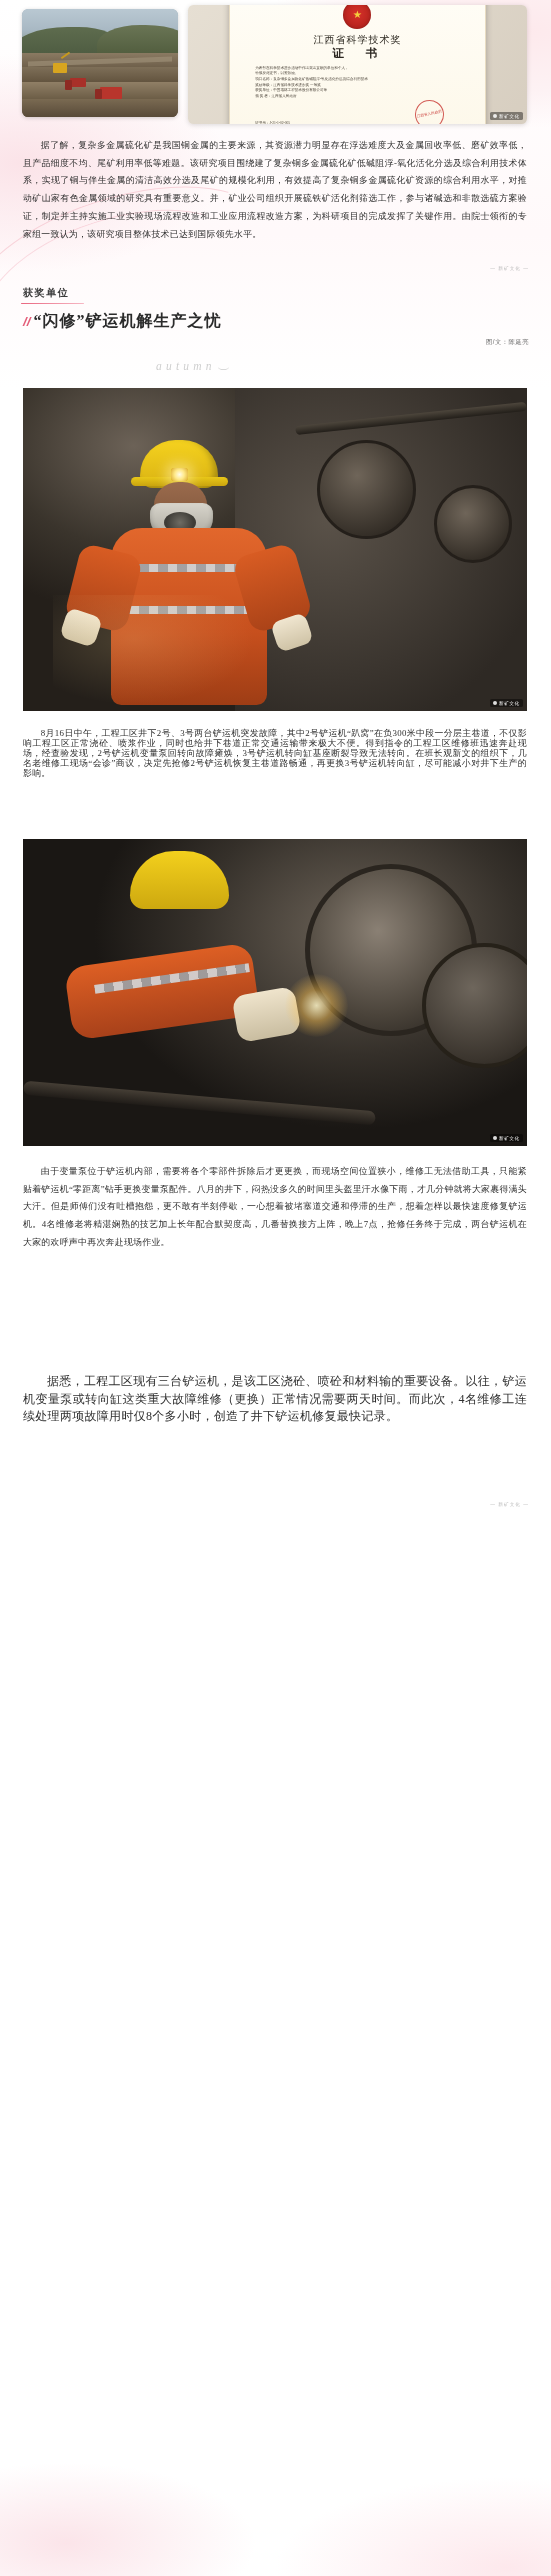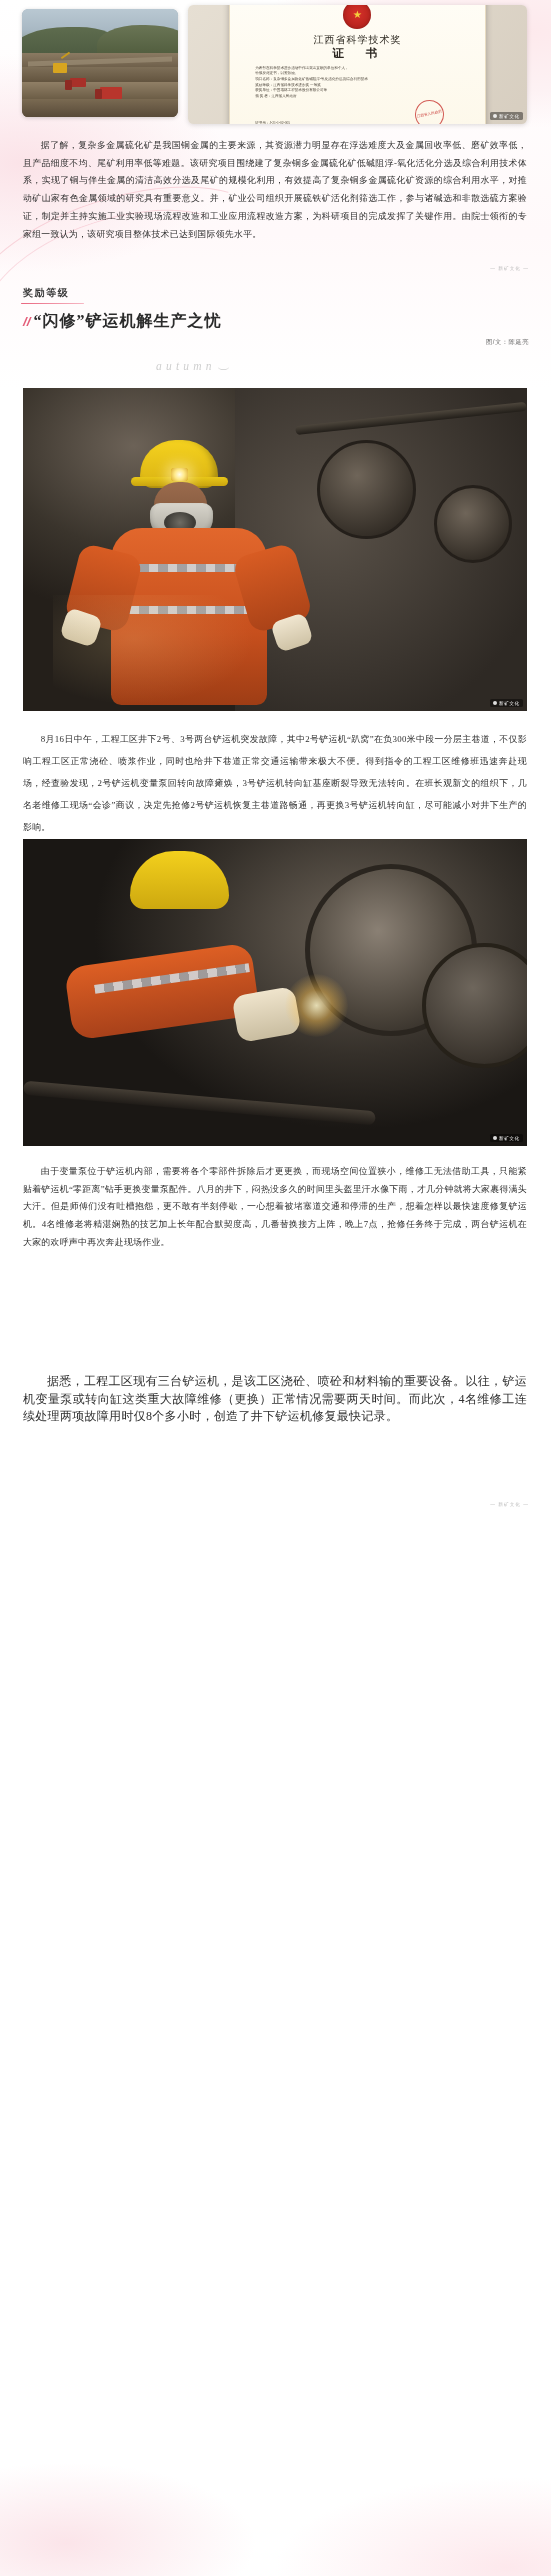--- a/index.html
+++ b/index.html
@@ -377,21 +377,21 @@
     background: radial-gradient(ellipse at 40% 40%, rgba(255,220,150,0.18) 0%, rgba(0,0,0,0) 70%);
   }
 
   
   .para2 {
     position: absolute;
     left: 23px; top: 728px;
     width: 504px;
     font-family: "Liberation Serif", serif;
     font-size: 8.9px;
-    line-height: 22px;
+    line-height: 10px;
     color: #2f2f2f;
     text-align: justify;
     text-indent: 2em;
     letter-spacing: 0.3px;
   }
 
   
   .photo3 {
     position: absolute;
     left: 23px; top: 839px;
@@ -540,21 +540,21 @@
     <div class="img-badge">
       <span class="badge-dot"></span>
       <span>新矿文化</span>
     </div>
   </div>
 
   <div class="intro-para">据了解，复杂多金属硫化矿是我国铜金属的主要来源，其资源潜力明显存在浮选难度大及金属回收率低、磨矿效率低，且产品细度不均、尾矿利用率低等难题。该研究项目围绕建了复杂铜多金属硫化矿低碱阻浮-氧化活化分选及综合利用技术体系，实现了铜与伴生金属的清洁高效分选及尾矿的规模化利用，有效提高了复杂铜多金属硫化矿资源的综合利用水平，对推动矿山家有色金属领域的研究具有重要意义。并，矿业公司组织开展硫铁矿活化剂筛选工作，参与诸碱选和非散选硫方案验证，制定并主持实施工业实验现场流程改造和工业应用流程改造方案，为科研项目的完成发挥了关键作用。由院士领衔的专家组一致认为，该研究项目整体技术已达到国际领先水平。</div>
 
   <div class="footer-mark fm1">— 新矿文化 —</div>
 
-  <div class="section-label">奖励等级</div>
+  <div class="section-label">获奖单位</div>
 
   <div class="article-title-row">
     <span class="quote-mark">//</span>
     <span class="article-title">“闪修”铲运机解生产之忧</span>
   </div>
 
   <div class="byline">图/文：陈延亮</div>
   <div class="autumn-word">autumn</div>
 </div>
 

